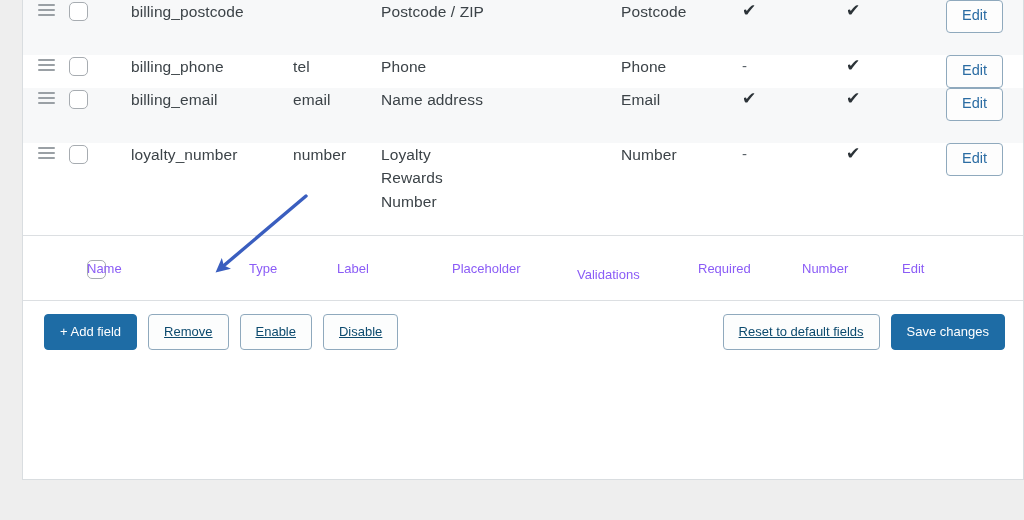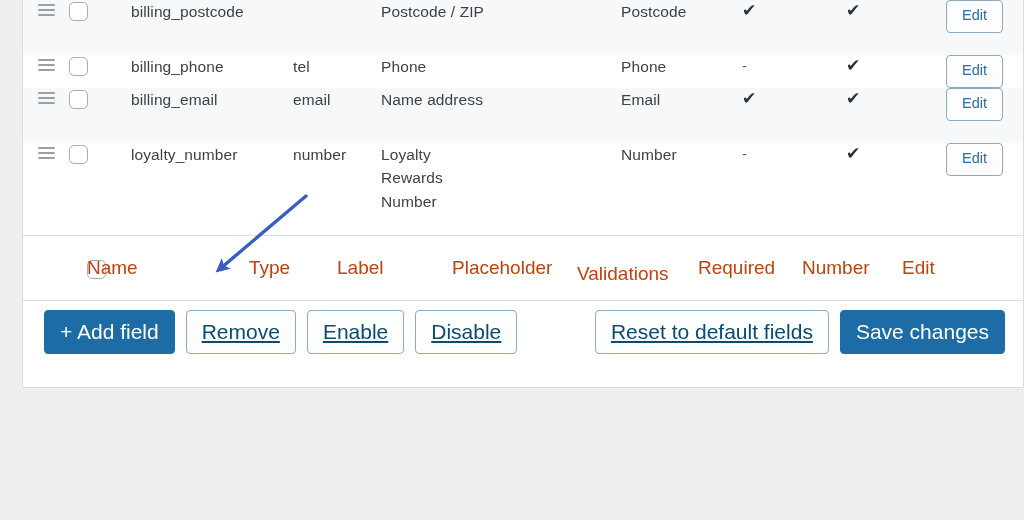--- a/index.html
+++ b/index.html
@@ -19,21 +19,21 @@
     width: 1024px;
     height: 520px;
   }
 
   
   .card {
     position: absolute;
     left: 22px;
     top: 0px;
     width: 1002px;
-    height: 388px;
+    height: 480px;
     background: #ffffff;
     border-left: 1px solid #d9dde0;
     border-right: 1px solid #d9dde0;
     border-bottom: 1px solid #d9dde0;
     box-sizing: border-box;
     overflow: hidden;
   }
 
   
   .tbl {
@@ -132,36 +132,36 @@
   
   .foot-head {
     border-top: 1px solid #dcdfe2;
     border-bottom: 1px solid #dcdfe2;
     height: 66px;
     display: flex;
     align-items: center;
     box-sizing: border-box;
   }
   .fh-cell {
-    font-size: 19px;
-    color: #c2410c;
+    font-size: 13px;
+    color: #8b5cf6;
     box-sizing: border-box;
   }
 
   
   .foot-bar {
     height: 62px;
     display: flex;
     align-items: center;
     padding: 0 18px 0 21px;
     box-sizing: border-box;
   }
   .btn {
     font-family: "Liberation Sans", sans-serif;
-    font-size: 21px;
+    font-size: 13px;
     border-radius: 4px;
     cursor: pointer;
     line-height: 1;
     box-sizing: border-box;
     text-align: center;
   }
   .btn-primary {
     background: #1e6ca5;
     border: 1px solid #1e6ca5;
     color: #ffffff;

